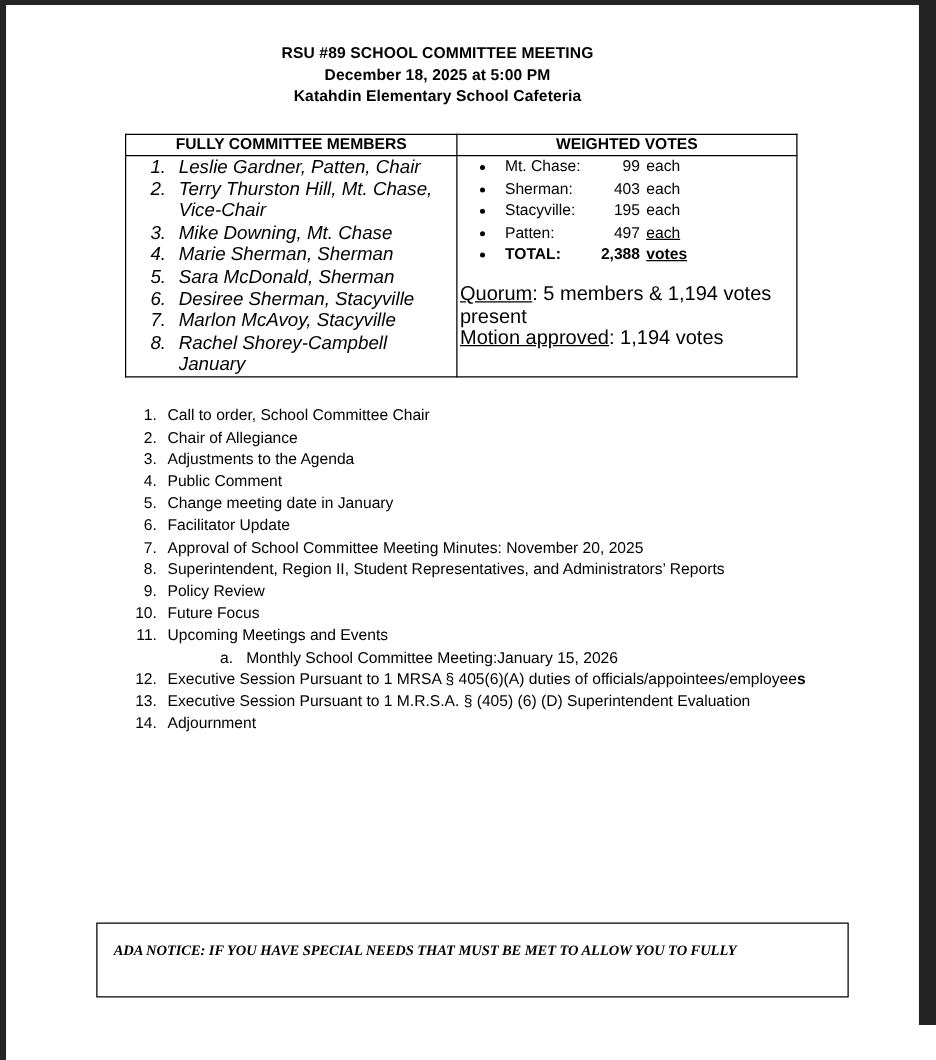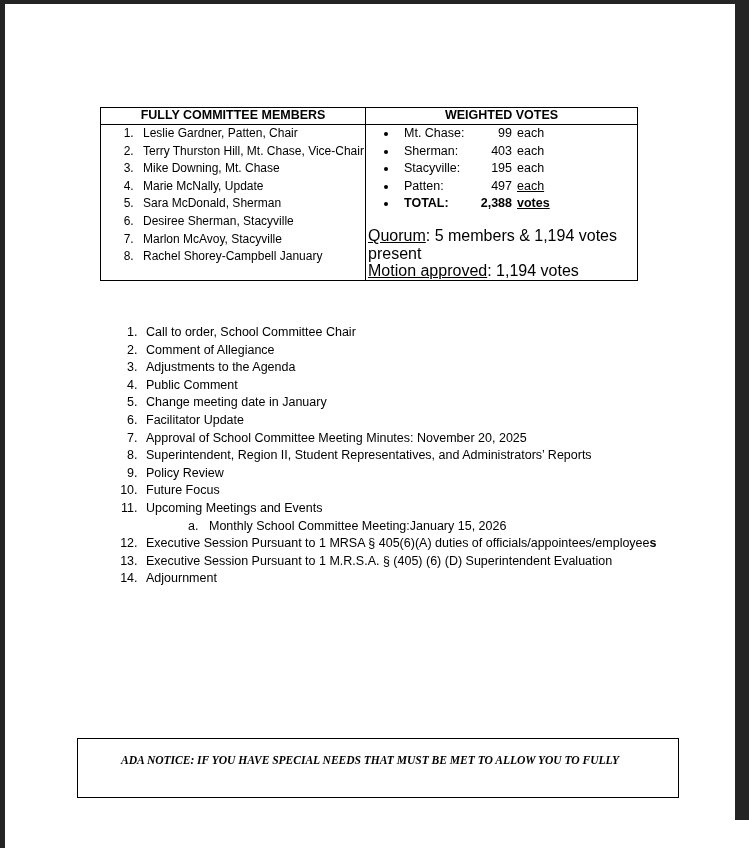--- a/index.html
+++ b/index.html
@@ -78,22 +78,23 @@
     font-weight: bold;
     font-size: 12.5px;
     padding: 8px 4px 8px 4px;
     height: 16px;
   }
 
   .members-cell { padding: 6px 6px 10px 6px; }
   ol.members {
     margin: 0;
     padding: 0 0 0 36px;
-    font-size: 12px;
-    line-height: 17.6px;
+    font-size: 15px;
+    line-height: 17.6px;
+    font-style: italic;
   }
   ol.members li { padding-left: 6px; }
 
   .votes-cell { padding: 7px 6px 10px 8px; margin-left: 32px; }
   ul.votes {
     margin: 0;
     padding: 0 0 0 32px;
     font-size: 12.5px;
     line-height: 17.6px;
     list-style-type: disc;
@@ -109,21 +110,21 @@
     margin-top: 14px;
     padding-left: 2px;
     font-size: 16px;
     line-height: 17.6px;
   }
   .quorum-block .lbl { text-decoration: underline; }
 
   
   #agenda {
     position: absolute;
-    left: 106px; top: 320px;
+    left: 94px; top: 320px;
     width: 600px;
     font-size: 12.5px;
   }
   ol.agenda {
     margin: 0;
     padding: 0 0 0 30px;
     line-height: 17.6px;
   }
   ol.agenda > li { padding-left: 5px; }
   ol.agenda-sub {
@@ -148,51 +149,56 @@
     position: absolute;
     left: 13px; top: 14px;
     width: 578px;
     font-family: "Liberation Serif", serif;
     font-weight: bold;
     font-style: italic;
     font-size: 11.6px;
     line-height: 16.5px;
     letter-spacing: -0.05px;
   }
-  #ada-text .line { display: block; margin-left: 30px; }
+  #ada-text .line { display: block; }
 </style>
 </head>
 <body>
 
 <div id="edge-top"></div>
 <div id="edge-left"></div>
 <div id="edge-right"></div>
 
 <div id="page">
 
+  <div id="doc-heading">
+    <span class="line">RSU #89 SCHOOL COMMITTEE MEETING</span>
+    <span class="line">December 18, 2025 at 5:00 PM</span>
+    <span class="line">Katahdin Elementary School Cafeteria</span>
+  </div>
 
   <table id="info-table">
     <colgroup>
       <col class="col-left">
       <col class="col-right">
     </colgroup>
     <thead>
       <tr>
         <th class="th-cell">FULLY COMMITTEE MEMBERS</th>
         <th class="th-cell">WEIGHTED VOTES</th>
       </tr>
     </thead>
     <tbody>
       <tr>
         <td class="members-cell">
           <ol class="members" id="members-list">
               <li>Leslie Gardner, Patten, Chair</li>
               <li>Terry Thurston Hill, Mt. Chase, Vice-Chair</li>
               <li>Mike Downing, Mt. Chase</li>
-              <li>Marie McNally, Update</li>
+              <li>Marie Sherman, Sherman</li>
               <li>Sara McDonald, Sherman</li>
               <li>Desiree Sherman, Stacyville</li>
               <li>Marlon McAvoy, Stacyville</li>
               <li>Rachel Shorey-Campbell January</li>
             </ol>
         </td>
         <td class="votes-cell">
           <ul class="votes" id="votes-list">
               <li><span><span class="vote-place">Mt. Chase:</span><span class="vote-num">99</span><span class="vote-unit">each</span></span></li>
               <li><span><span class="vote-place">Sherman:</span><span class="vote-num">403</span><span class="vote-unit">each</span></span></li>
@@ -205,21 +211,21 @@
             <div><span class="lbl">Motion approved</span><span>: 1,194 votes</span></div>
           </div>
         </td>
       </tr>
     </tbody>
   </table>
 
   <div id="agenda">
     <ol class="agenda" id="agenda-list">
         <li>Call to order, School Committee Chair</li>
-        <li>Comment of Allegiance</li>
+        <li>Chair of Allegiance</li>
         <li>Adjustments to the Agenda</li>
         <li>Public Comment</li>
         <li>Change meeting date in January</li>
         <li>Facilitator Update</li>
         <li>Approval of School Committee Meeting Minutes:  November 20, 2025</li>
         <li>Superintendent, Region II, Student Representatives, and Administrators’ Reports</li>
         <li>Policy Review</li>
         <li>Future Focus</li>
         <li>Upcoming Meetings and Events<ol class="agenda-sub">
             <li>Monthly School Committee Meeting:January 15, 2026</li>

